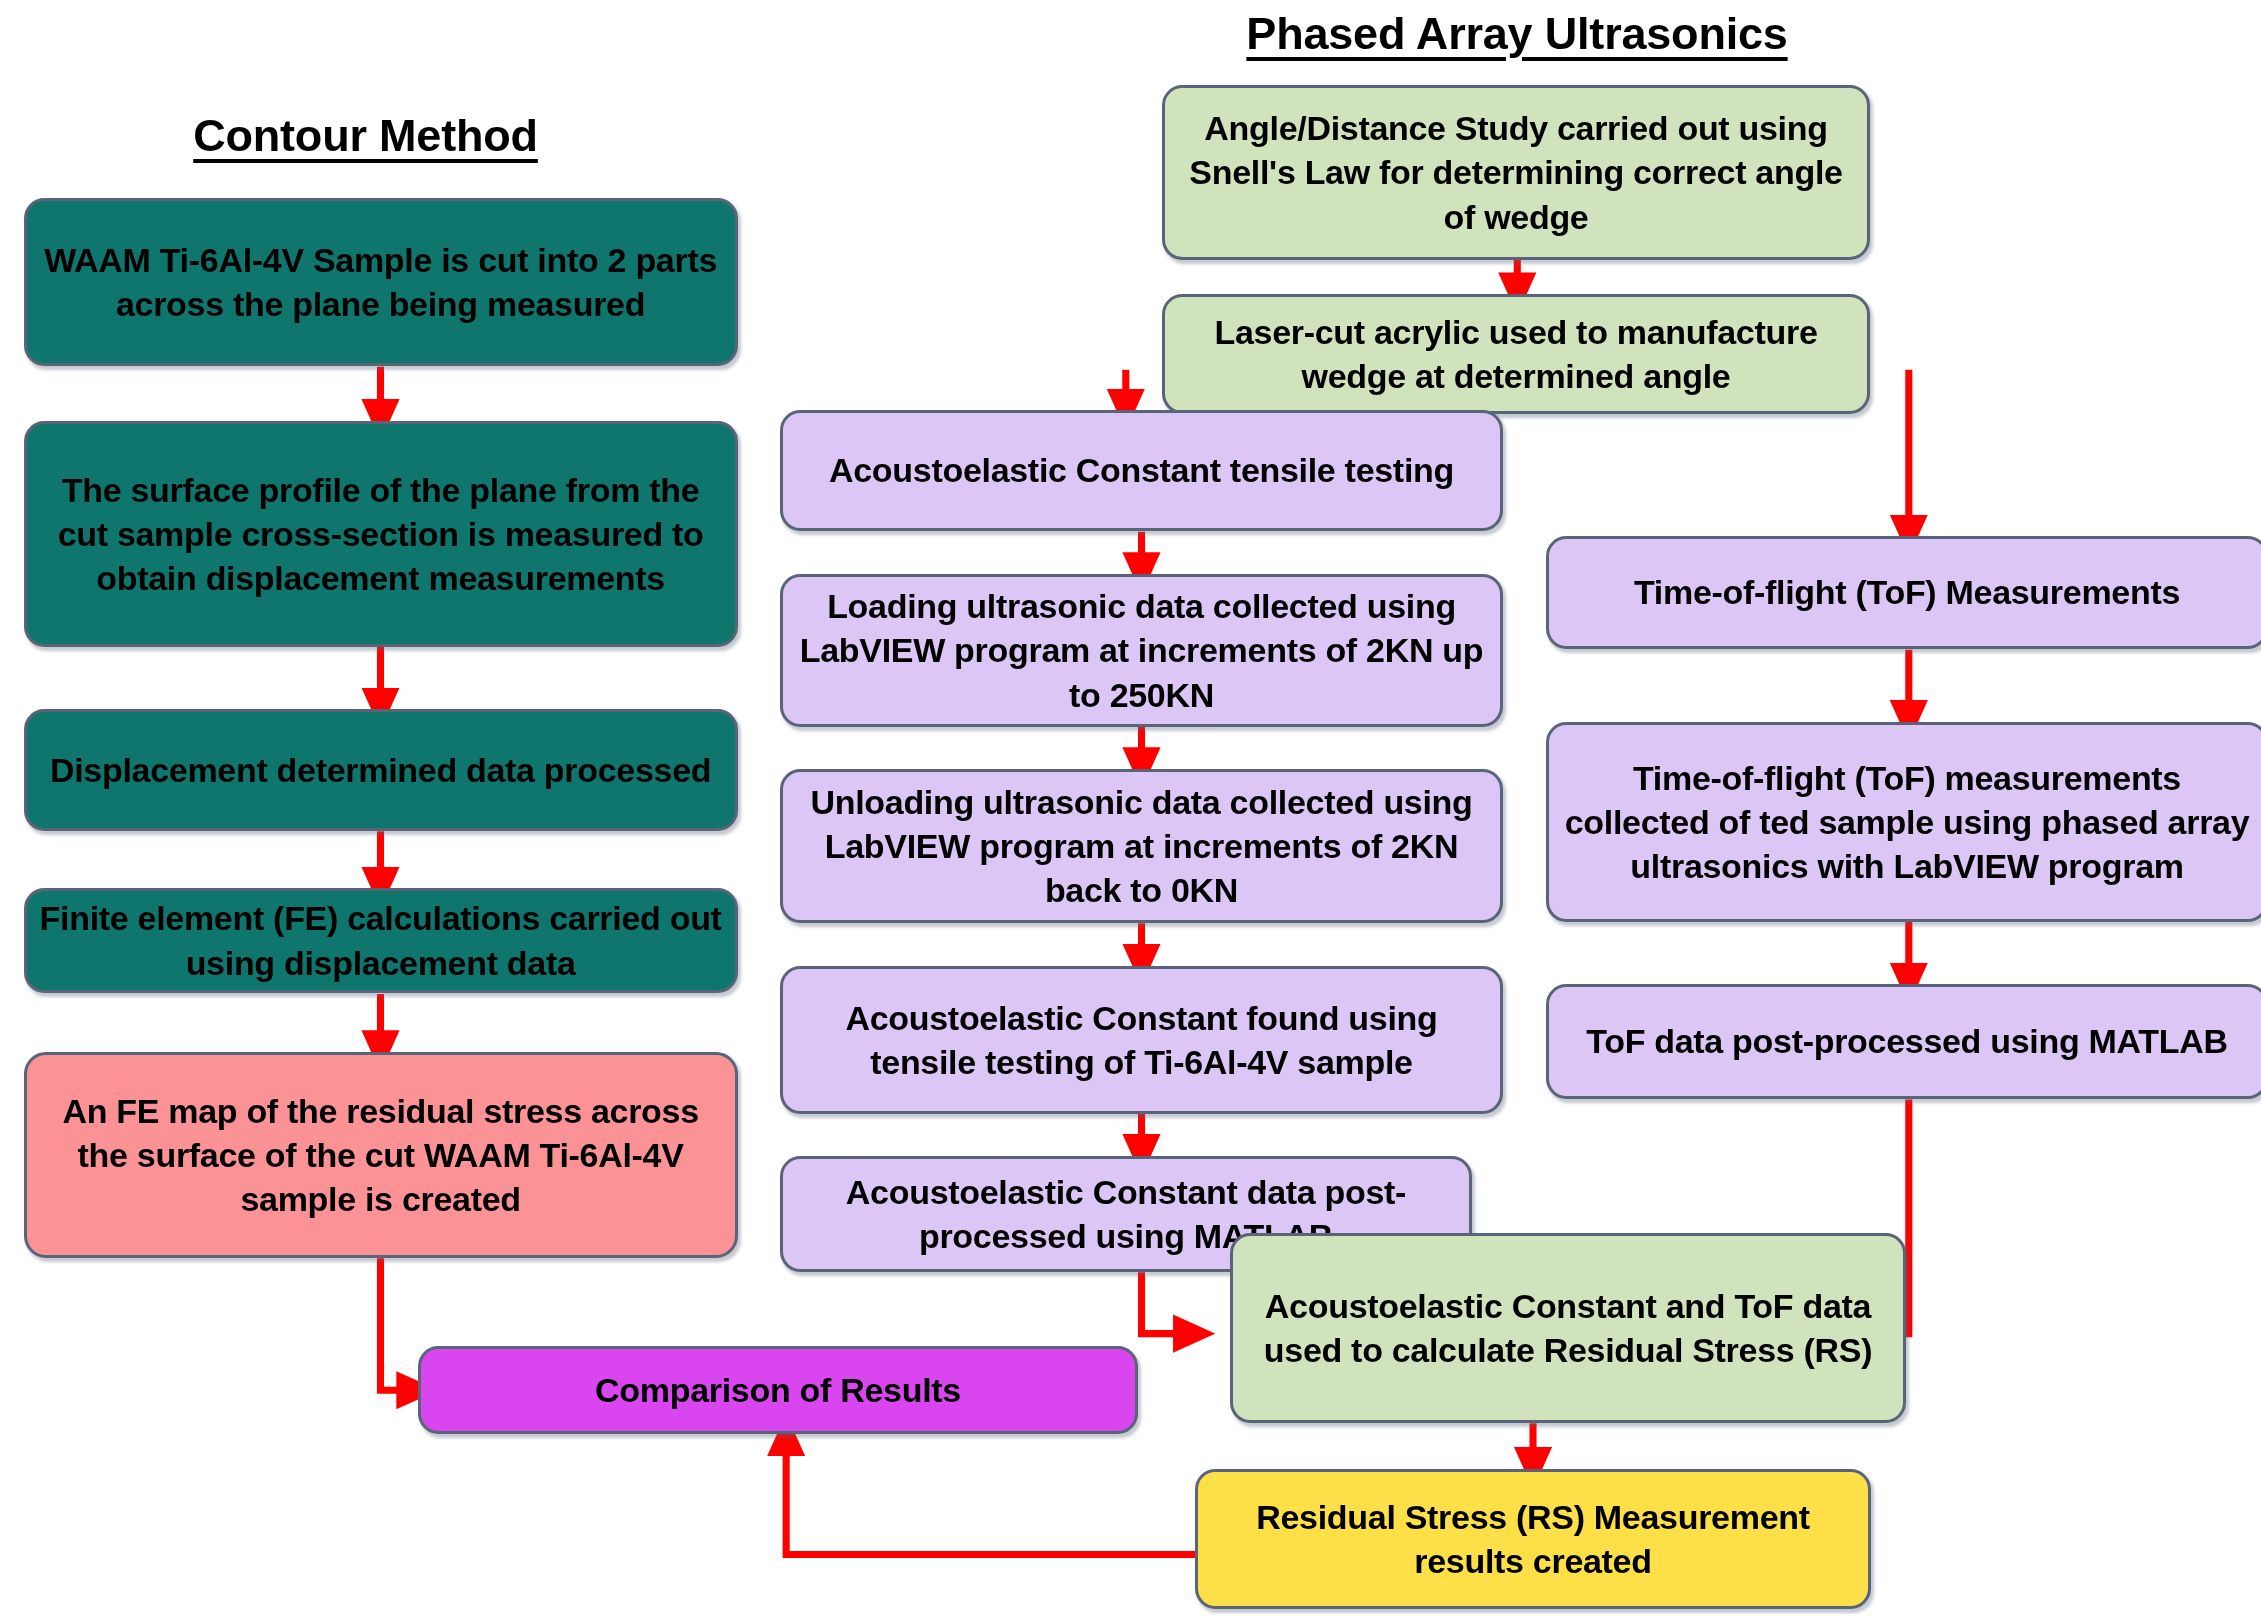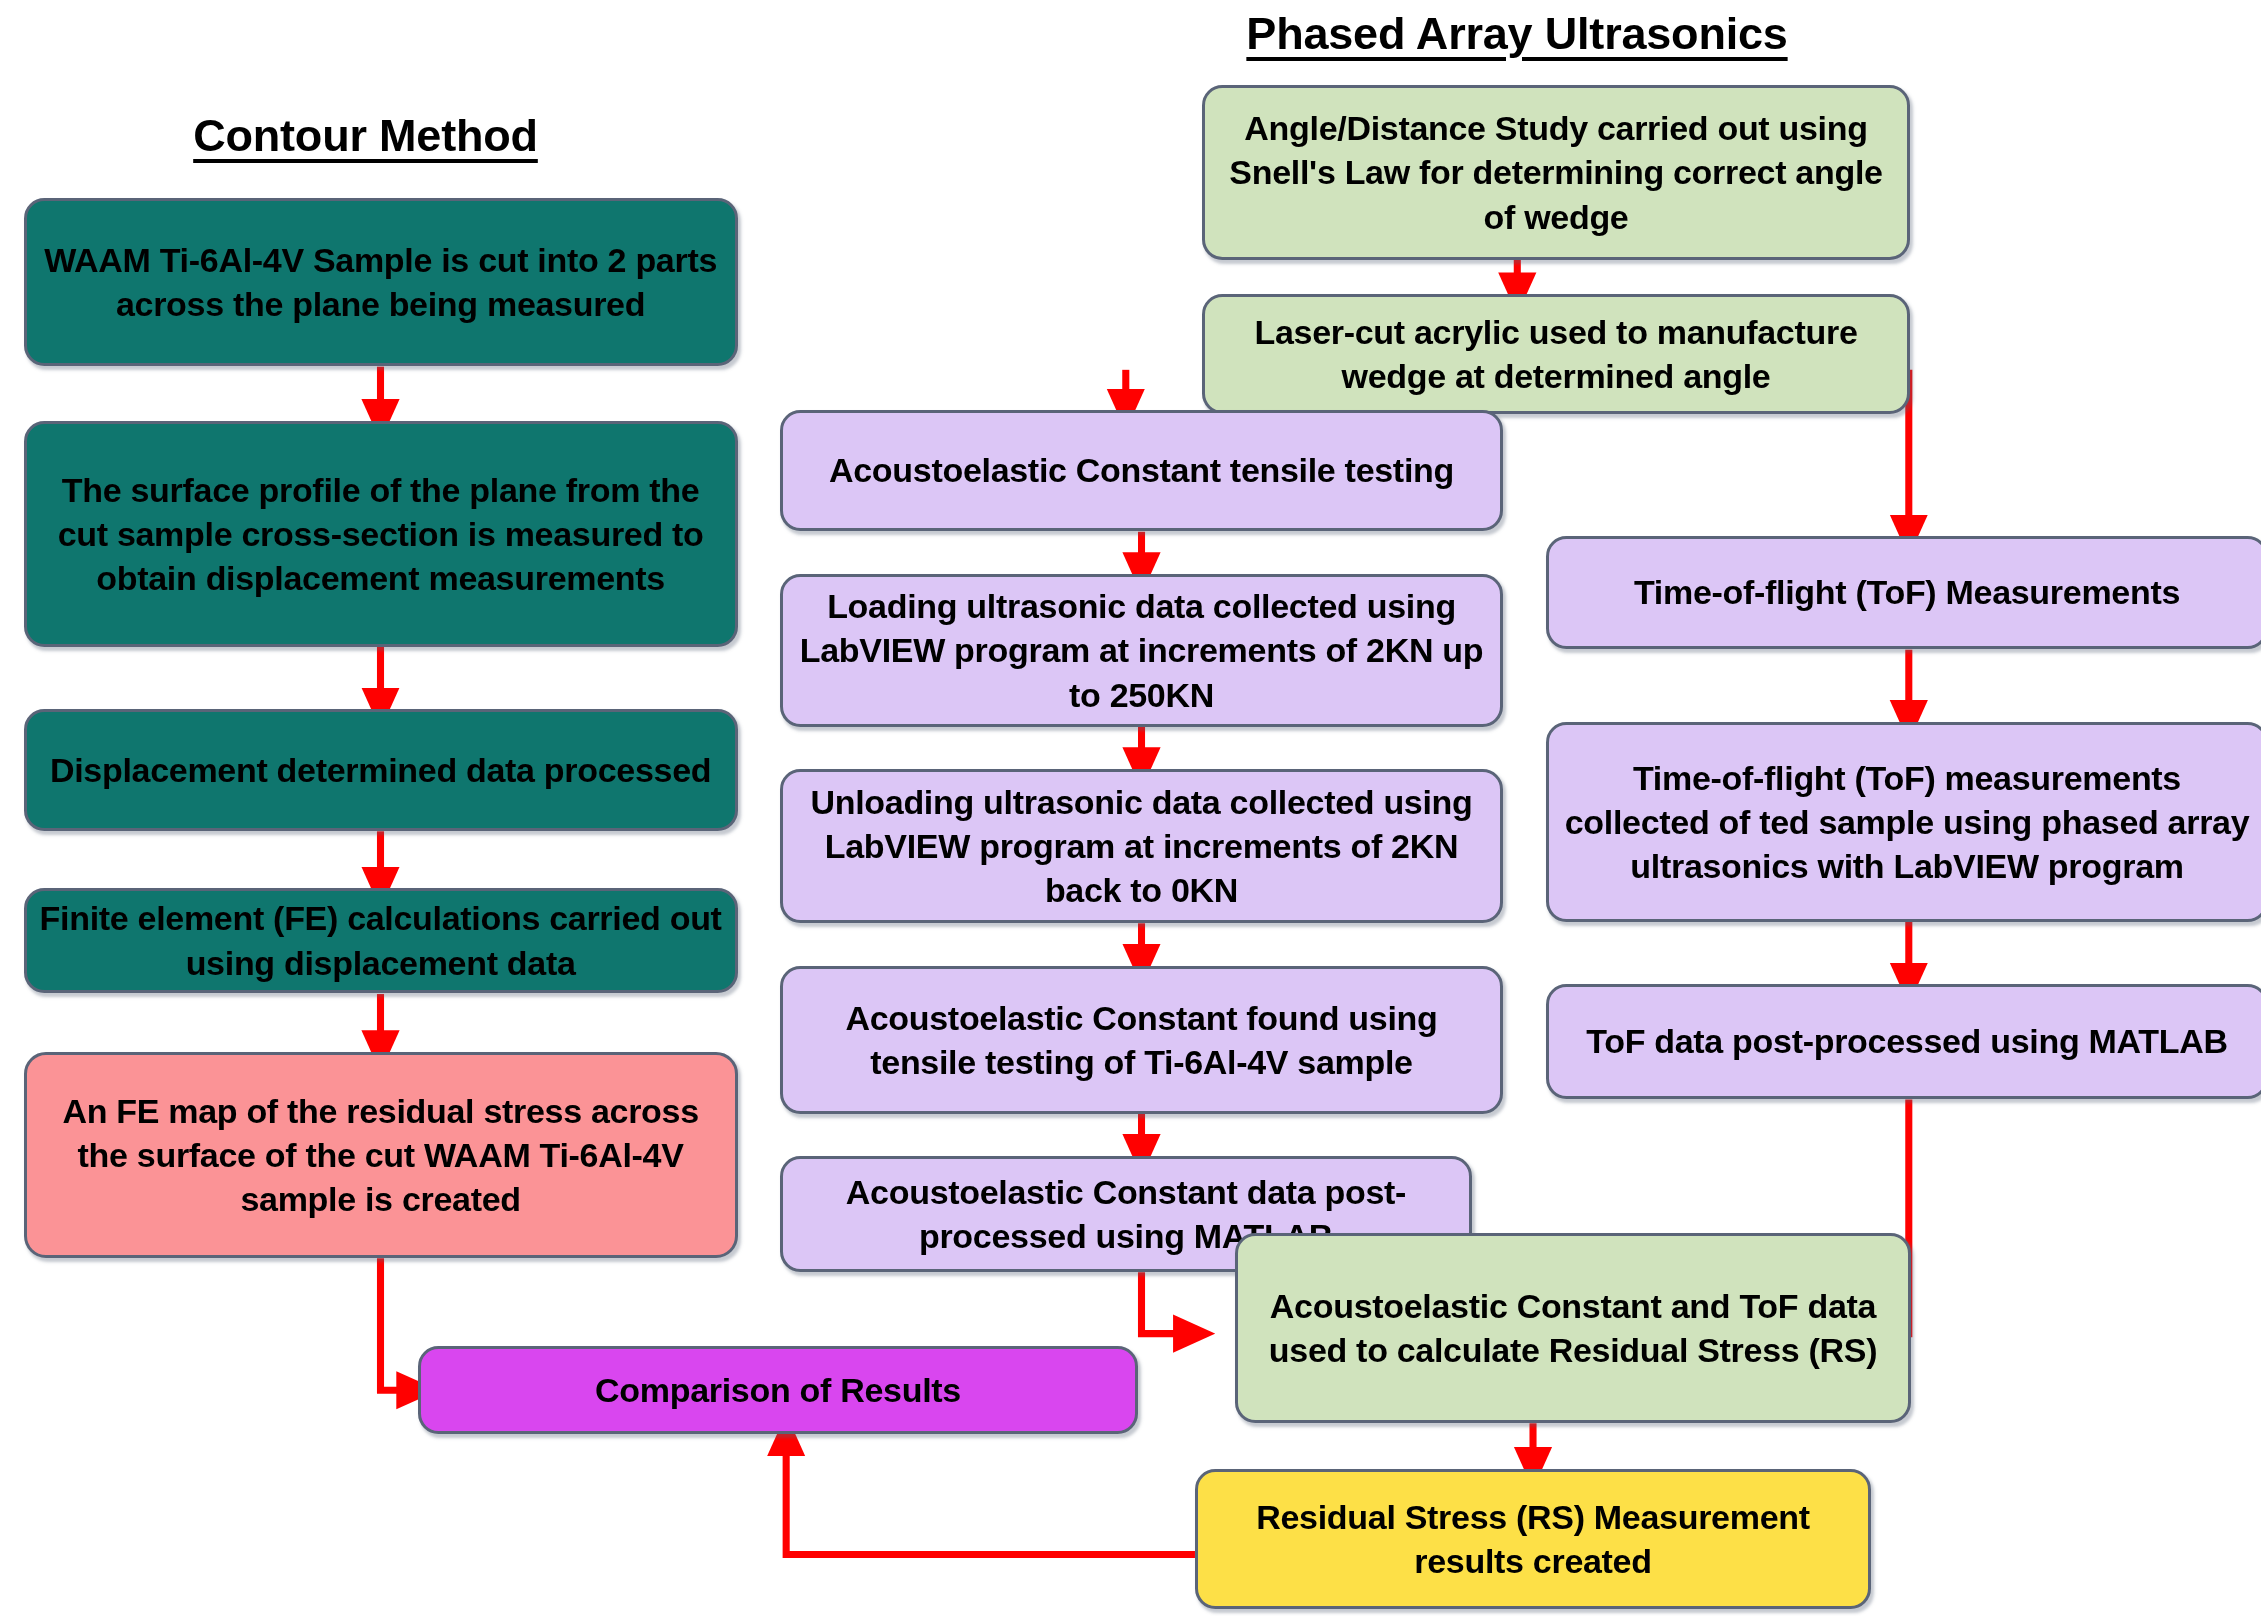--- a/index.html
+++ b/index.html
@@ -39,21 +39,21 @@
     text-align:center;
     font-weight:bold;
     font-size:34px;
     line-height:1.30;
     color:#000000;
     padding:4.7px 12.6px;
     letter-spacing:-0.3px;
     box-shadow:2.4px 3.1px 3.1px rgba(90,100,120,.35);
   }
   .blue   { background:#0f766e; }
-  .green  { background:#d0e3bd;margin-left:40px; }
+  .green  { background:#d0e3bd; }
   .purple { background:#dcc6f6; }
   .salmon { background:#fb9396;border-radius:22px; }
   .orange { background:#d946ef; }
   .yellow { background:#fde047; }
 
   
   #arrows{
     position:absolute;
     left:0; top:0;
     width:2261px;
@@ -132,20 +132,20 @@
   <div class="node purple" style="left:780px; top:966px; width:723px; height:148px;">Acoustoelastic Constant found using tensile testing of Ti-6Al-4V sample</div>
 
   <div class="node purple" style="left:780px; top:1156px; width:692px; height:116px;">Acoustoelastic Constant data post-processed using MATLAB</div>
 
   <div class="node purple" style="left:1546px; top:536px; width:722px; height:113px;">Time-of-flight (ToF) Measurements</div>
 
   <div class="node purple" style="left:1546px; top:722px; width:722px; height:200px;">Time-of-flight (ToF) measurements collected of ted sample using phased array ultrasonics with LabVIEW program</div>
 
   <div class="node purple" style="left:1546px; top:984px; width:722px; height:115px;">ToF data post-processed using MATLAB</div>
 
-  <div class="node green" style="left:1195px; top:1233px; width:676px; height:190px;">Acoustoelastic Constant and ToF data used to calculate Residual Stress (RS)</div>
+  <div class="node green" style="left:1230px; top:1233px; width:676px; height:190px;">Acoustoelastic Constant and ToF data used to calculate Residual Stress (RS)</div>
 
   <div class="node yellow" style="left:1195px; top:1469px; width:676px; height:140px;">Residual Stress (RS) Measurement results created</div>
 
   <div class="node orange" style="left:418px; top:1346px; width:720px; height:88px;">Comparison of Results</div>
 
 </div>
 
 
 </body></html>

